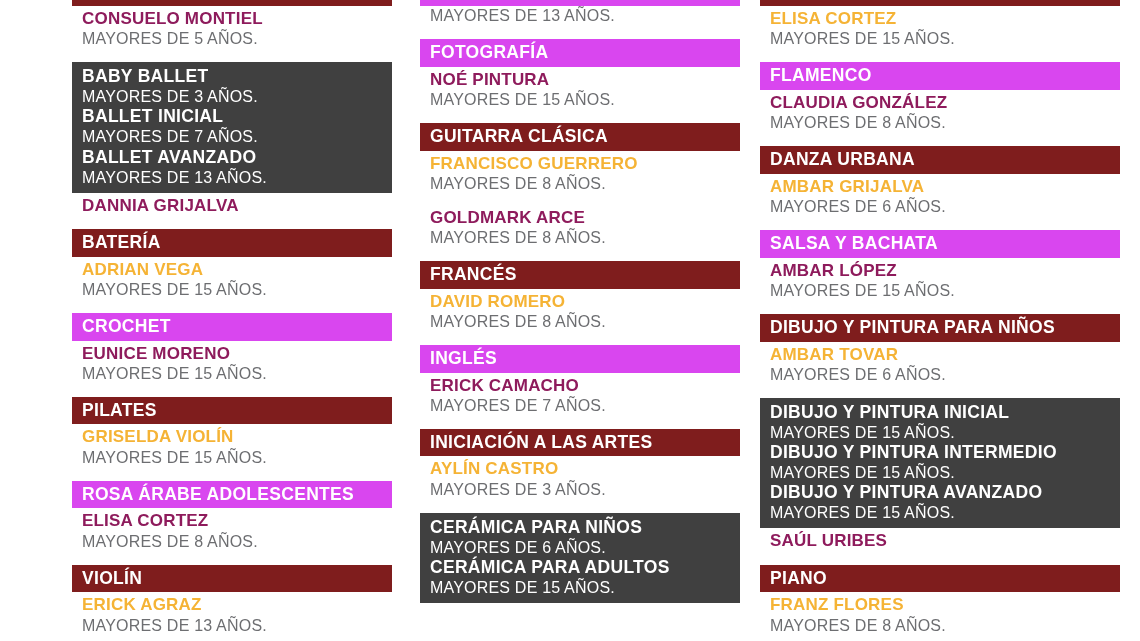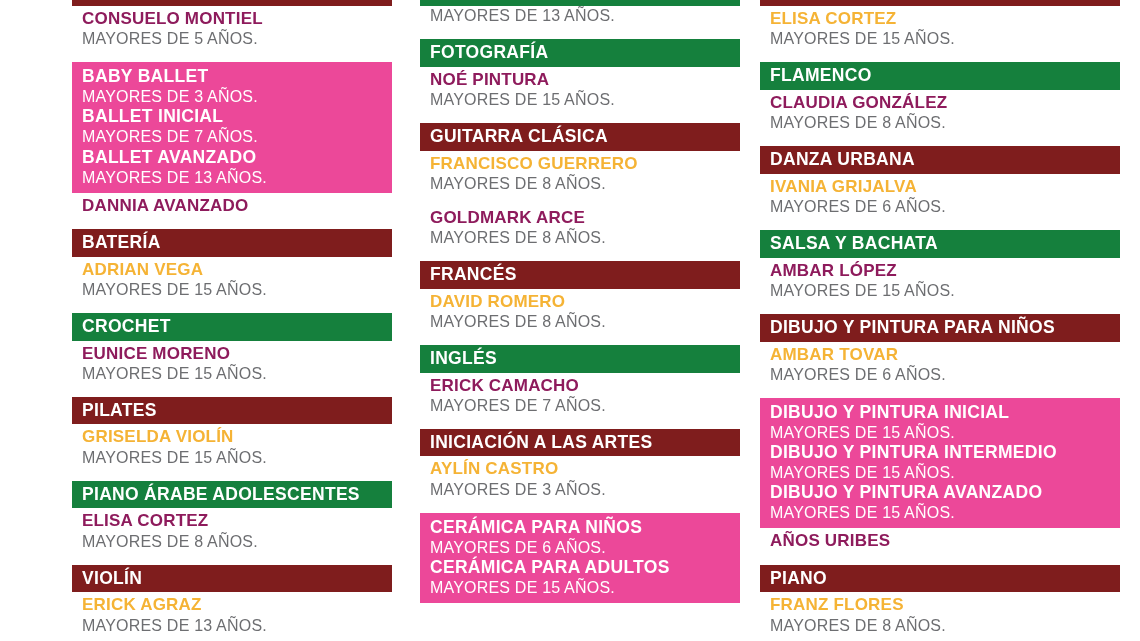--- a/index.html
+++ b/index.html
@@ -37,27 +37,27 @@
     display: block;
     box-sizing: border-box;
     padding: 3px 8px 4px 10px;
     font-weight: bold;
     font-size: 17.5px;
     letter-spacing: 0.3px;
     color: #ffffff;
     line-height: 1.18;
   }
   .bar.purple { background: #7f1d1d; }
-  .bar.orange { background: #15803d; }
+  .bar.orange { background: #d946ef; }
   .bar-group {
     display: block;
     box-sizing: border-box;
     padding: 4px 8px 6px 10px;
   }
-  .bar-group.orange { background: #ec4899; }
+  .bar-group.orange { background: #404040; }
   .bar-group .line {
     font-weight: bold;
     font-size: 17.5px;
     color: #ffffff;
     line-height: 1.2;
     letter-spacing: 0.3px;
   }
   .bar-group .sub {
     font-size: 16px;
     font-weight: normal;
@@ -107,21 +107,21 @@
 
     <div class="block">
       <div class="bar-group orange">
         <div class="line">BABY BALLET</div>
         <div class="sub">MAYORES DE 3 AÑOS.</div>
         <div class="line">BALLET INICIAL</div>
         <div class="sub">MAYORES DE 7 AÑOS.</div>
         <div class="line">BALLET AVANZADO</div>
         <div class="sub">MAYORES DE 13 AÑOS.</div>
       </div>
-      <span class="teacher purple">DANNIA AVANZADO</span>
+      <span class="teacher purple">DANNIA GRIJALVA</span>
     </div>
 
     <div class="block">
       <div class="bar purple">BATERÍA</div>
       <span class="teacher orange">ADRIAN VEGA</span>
       <span class="age">MAYORES DE 15 AÑOS.</span>
     </div>
 
     <div class="block">
       <div class="bar orange">CROCHET</div>
@@ -129,21 +129,21 @@
       <span class="age">MAYORES DE 15 AÑOS.</span>
     </div>
 
     <div class="block">
       <div class="bar purple">PILATES</div>
       <span class="teacher orange">GRISELDA VIOLÍN</span>
       <span class="age">MAYORES DE 15 AÑOS.</span>
     </div>
 
     <div class="block">
-      <div class="bar orange">PIANO ÁRABE ADOLESCENTES</div>
+      <div class="bar orange">ROSA ÁRABE ADOLESCENTES</div>
       <span class="teacher purple">ELISA CORTEZ</span>
       <span class="age">MAYORES DE 8 AÑOS.</span>
     </div>
 
     <div class="block">
       <div class="bar purple">VIOLÍN</div>
       <span class="teacher orange">ERICK AGRAZ</span>
       <span class="age">MAYORES DE 13 AÑOS.</span>
     </div>
 
@@ -211,21 +211,21 @@
     </div>
 
     <div class="block">
       <div class="bar orange">FLAMENCO</div>
       <span class="teacher purple">CLAUDIA GONZÁLEZ</span>
       <span class="age">MAYORES DE 8 AÑOS.</span>
     </div>
 
     <div class="block">
       <div class="bar purple">DANZA URBANA</div>
-      <span class="teacher orange">IVANIA GRIJALVA</span>
+      <span class="teacher orange">AMBAR GRIJALVA</span>
       <span class="age">MAYORES DE 6 AÑOS.</span>
     </div>
 
     <div class="block">
       <div class="bar orange">SALSA Y BACHATA</div>
       <span class="teacher purple">AMBAR LÓPEZ</span>
       <span class="age">MAYORES DE 15 AÑOS.</span>
     </div>
 
     <div class="block">
@@ -236,21 +236,21 @@
 
     <div class="block">
       <div class="bar-group orange">
         <div class="line">DIBUJO Y PINTURA INICIAL</div>
         <div class="sub">MAYORES DE 15 AÑOS.</div>
         <div class="line">DIBUJO Y PINTURA INTERMEDIO</div>
         <div class="sub">MAYORES DE 15 AÑOS.</div>
         <div class="line">DIBUJO Y PINTURA AVANZADO</div>
         <div class="sub">MAYORES DE 15 AÑOS.</div>
       </div>
-      <span class="teacher purple">AÑOS URIBES</span>
+      <span class="teacher purple">SAÚL URIBES</span>
     </div>
 
     <div class="block">
       <div class="bar purple">PIANO</div>
       <span class="teacher orange">FRANZ FLORES</span>
       <span class="age">MAYORES DE 8 AÑOS.</span>
     </div>
 
   </div>
 

